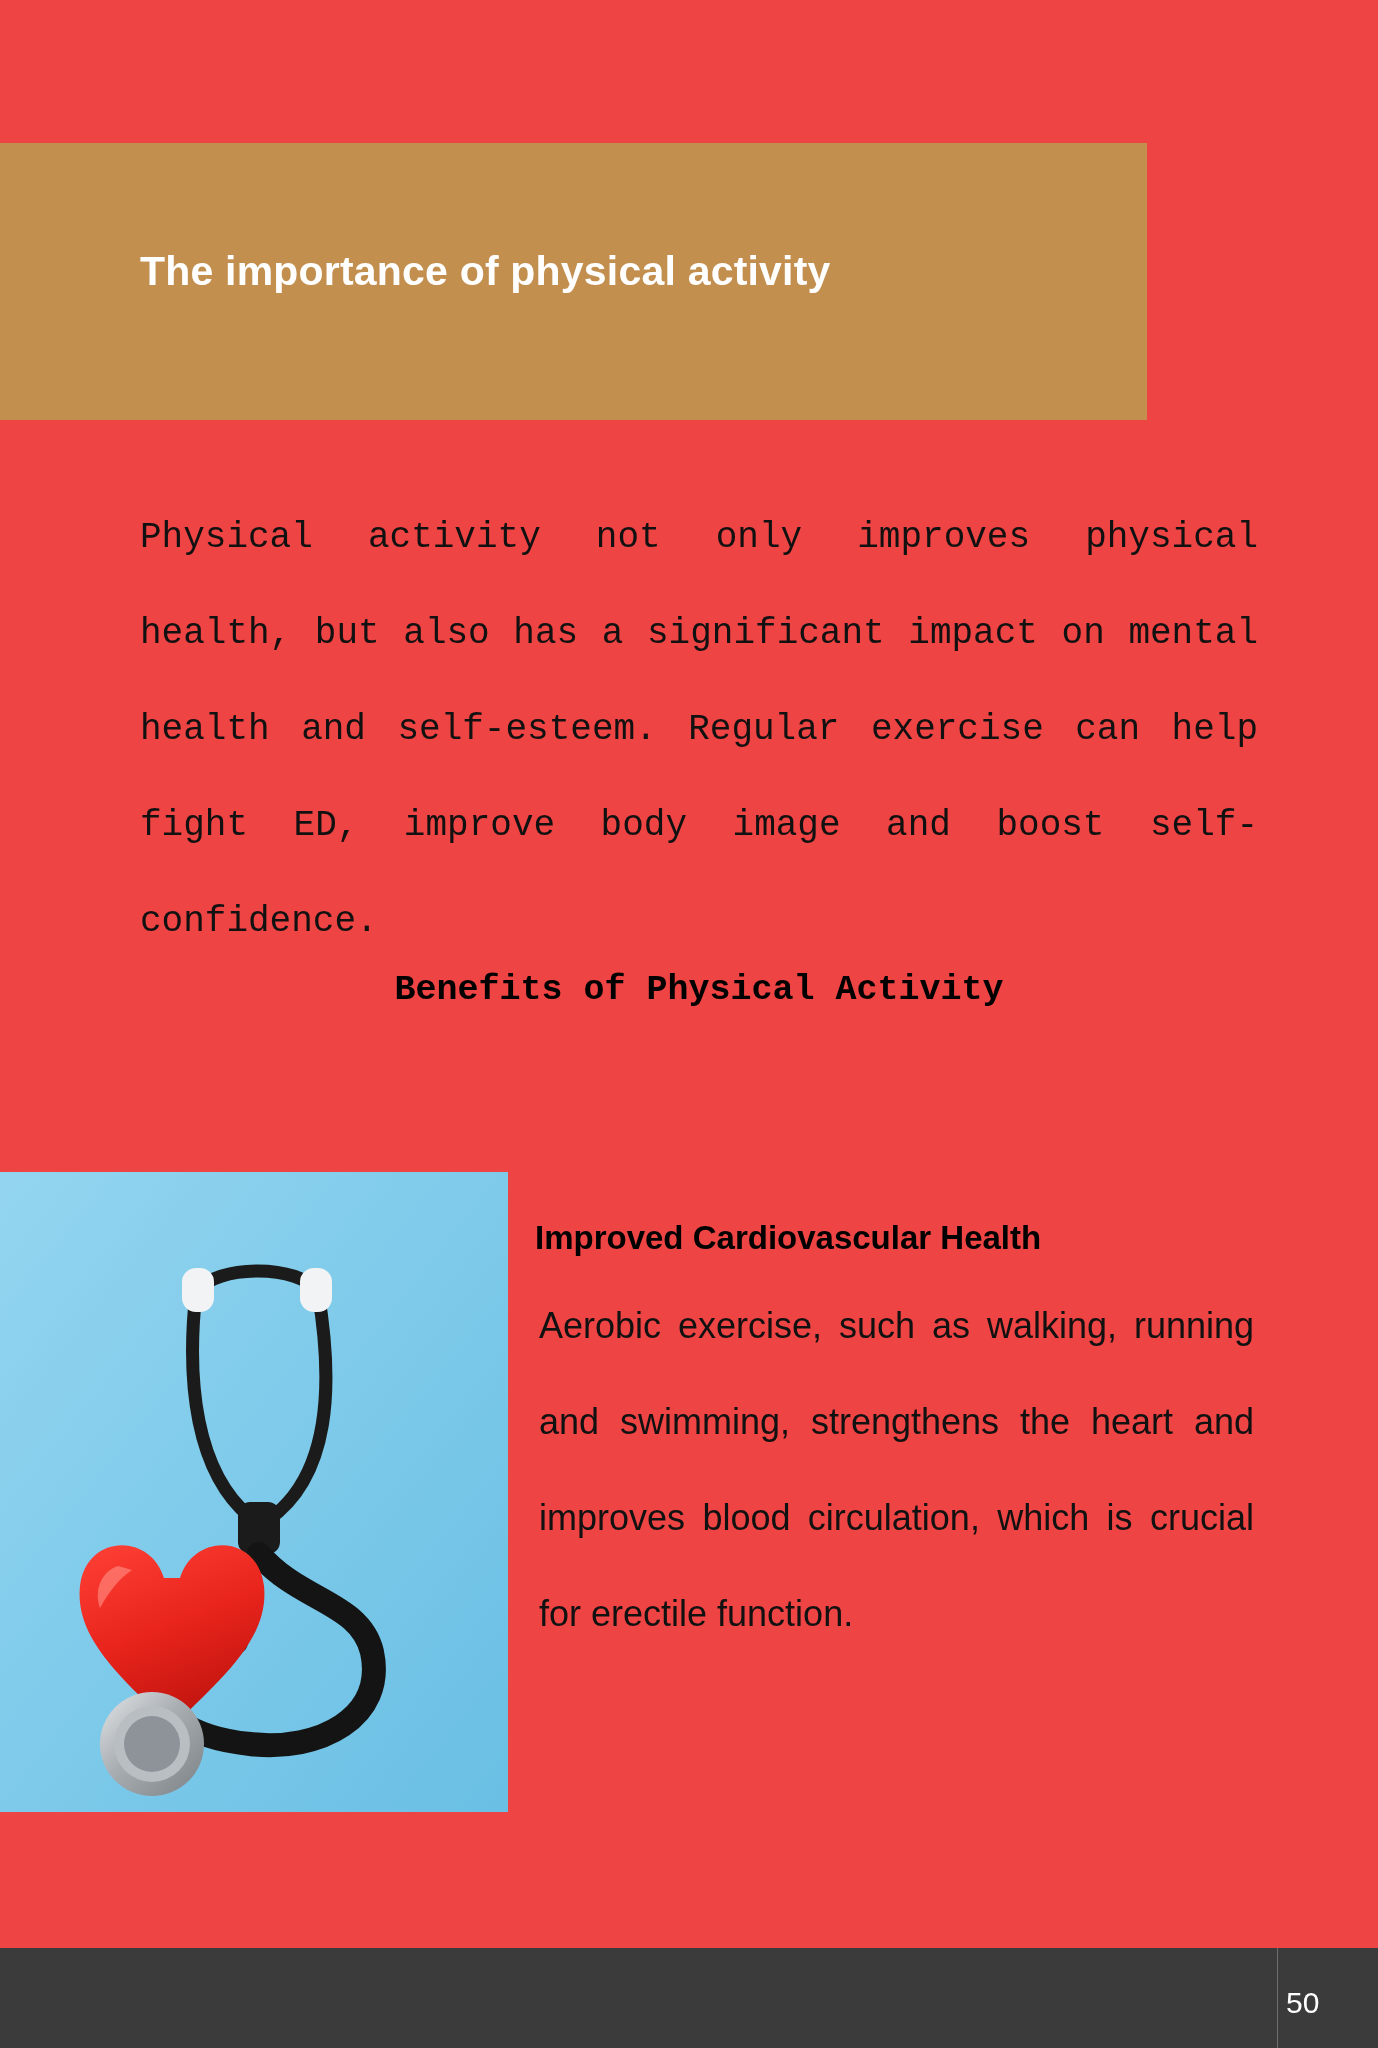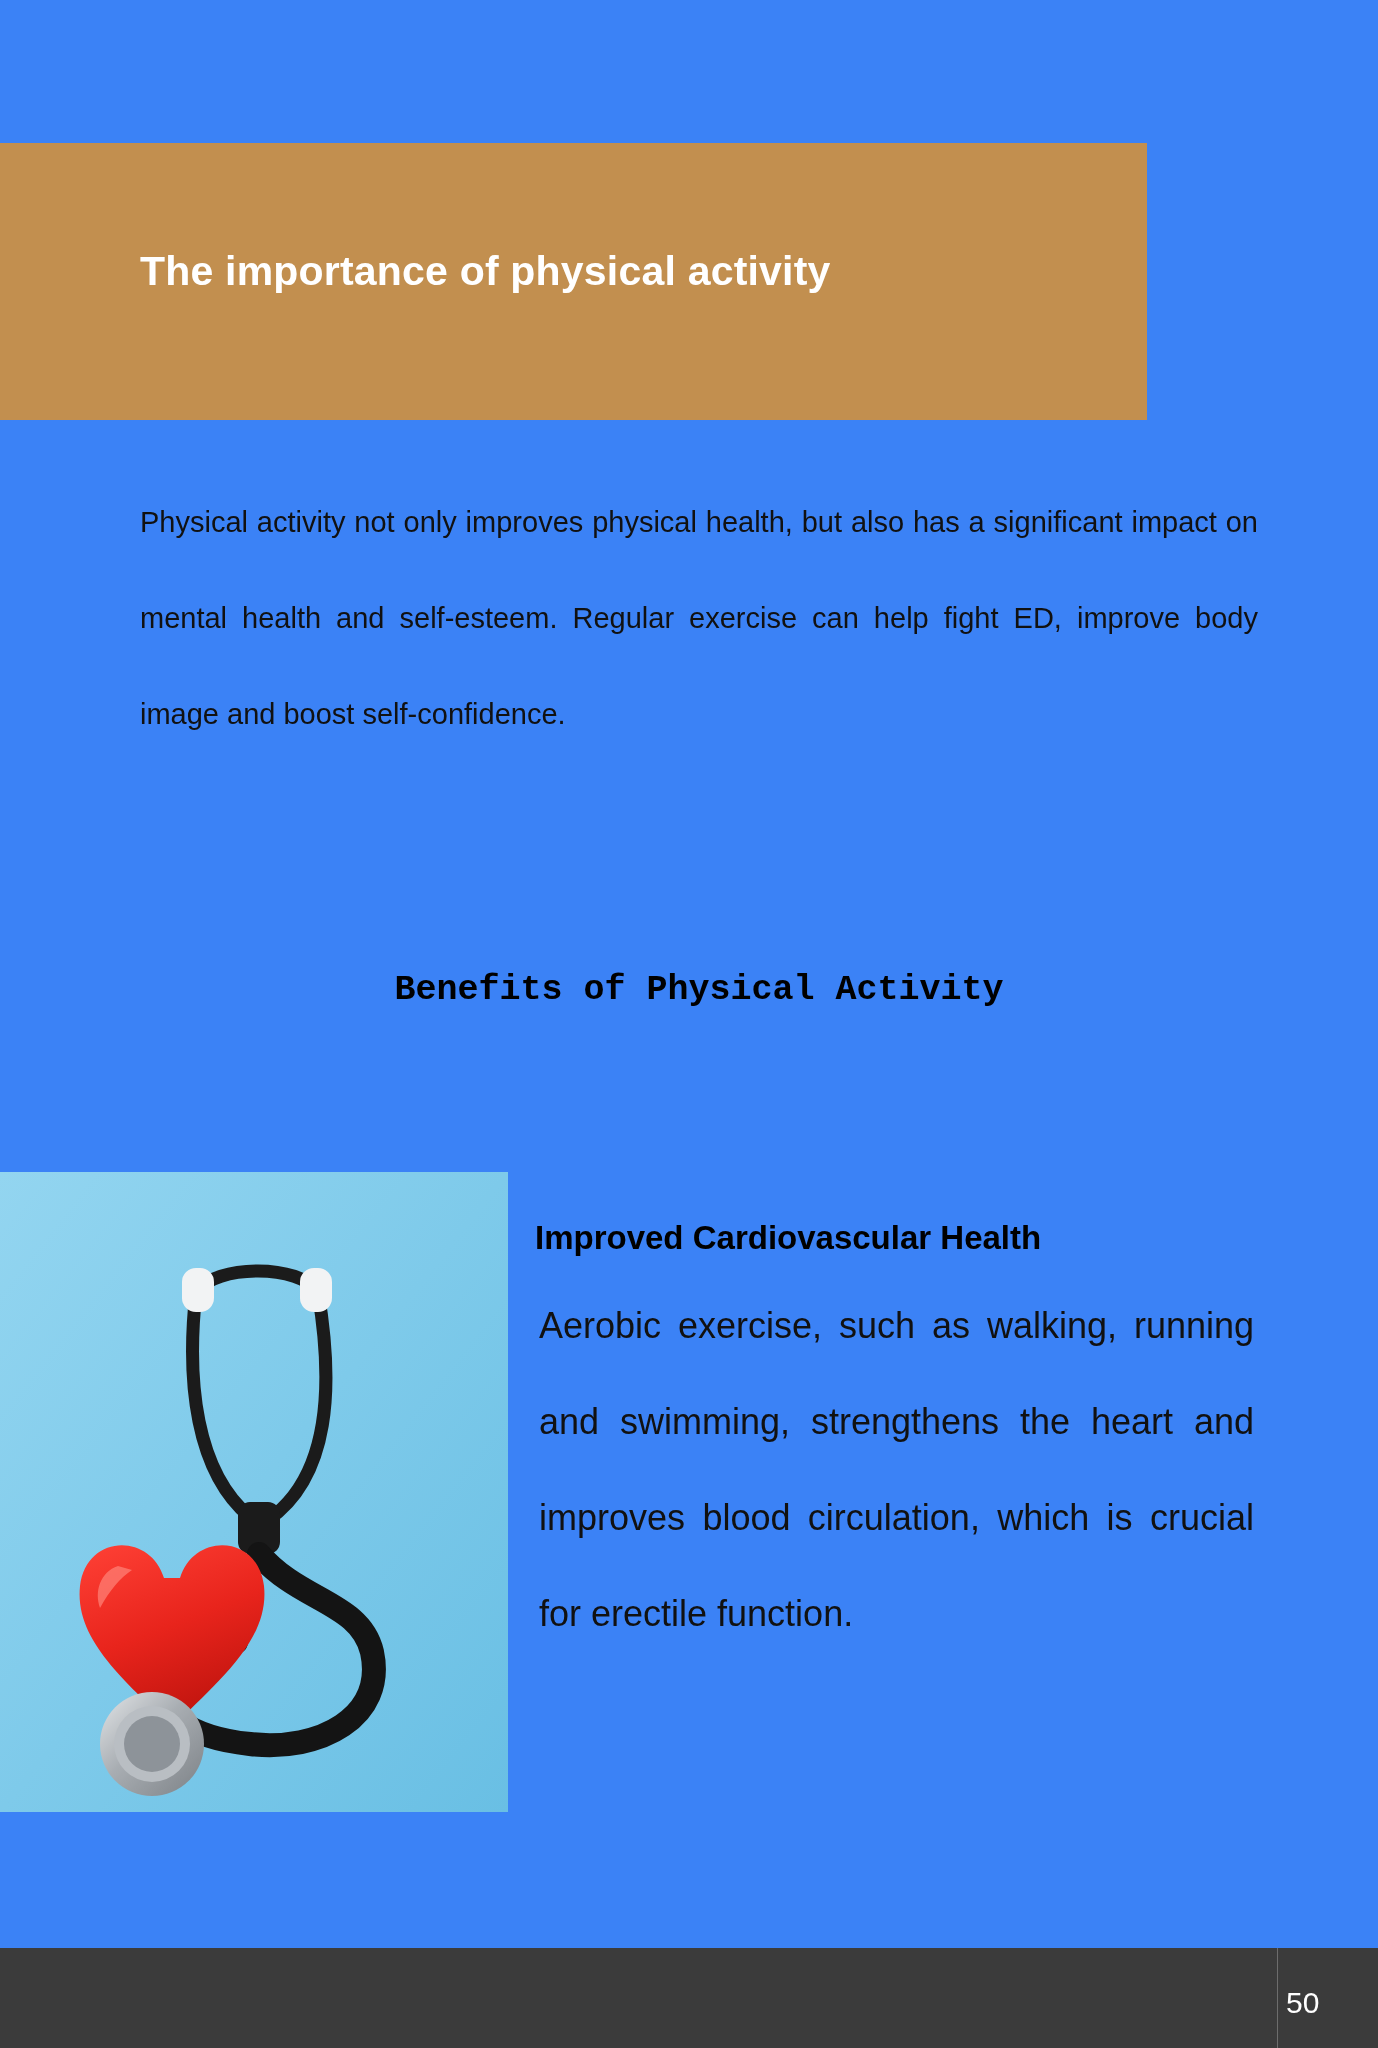--- a/index.html
+++ b/index.html
@@ -12,21 +12,21 @@
     background: #ffffff;
     font-family: "Liberation Sans", sans-serif;
     color: #000000;
     position: relative;
     overflow: hidden;
   }
 
   .page {
     position: absolute;
     inset: 0;
-    background: #3b82f6;
+    background: #ef4444;
   }
 
   
   .header-band {
     position: absolute;
     left: 0;
     top: 143px;
     width: 1147px;
     height: 277px;
     background: #c28f4f;
@@ -39,27 +39,28 @@
     font-size: 41px;
     font-weight: bold;
     color: #ffffff;
     letter-spacing: 0.2px;
   }
 
   
   .intro {
     position: absolute;
     left: 140px;
-    top: 474px;
+    top: 490px;
     width: 1118px;
-    font-size: 29px;
+    font-size: 36px;
     line-height: 96px;
     text-align: justify;
     text-justify: inter-word;
     color: #111111;
+    font-family: Liberation Mono, monospace;
   }
 
   
   .section-title {
     position: absolute;
     left: 140px;
     top: 970px;
     width: 1118px;
     text-align: center;
     font-size: 35px;

